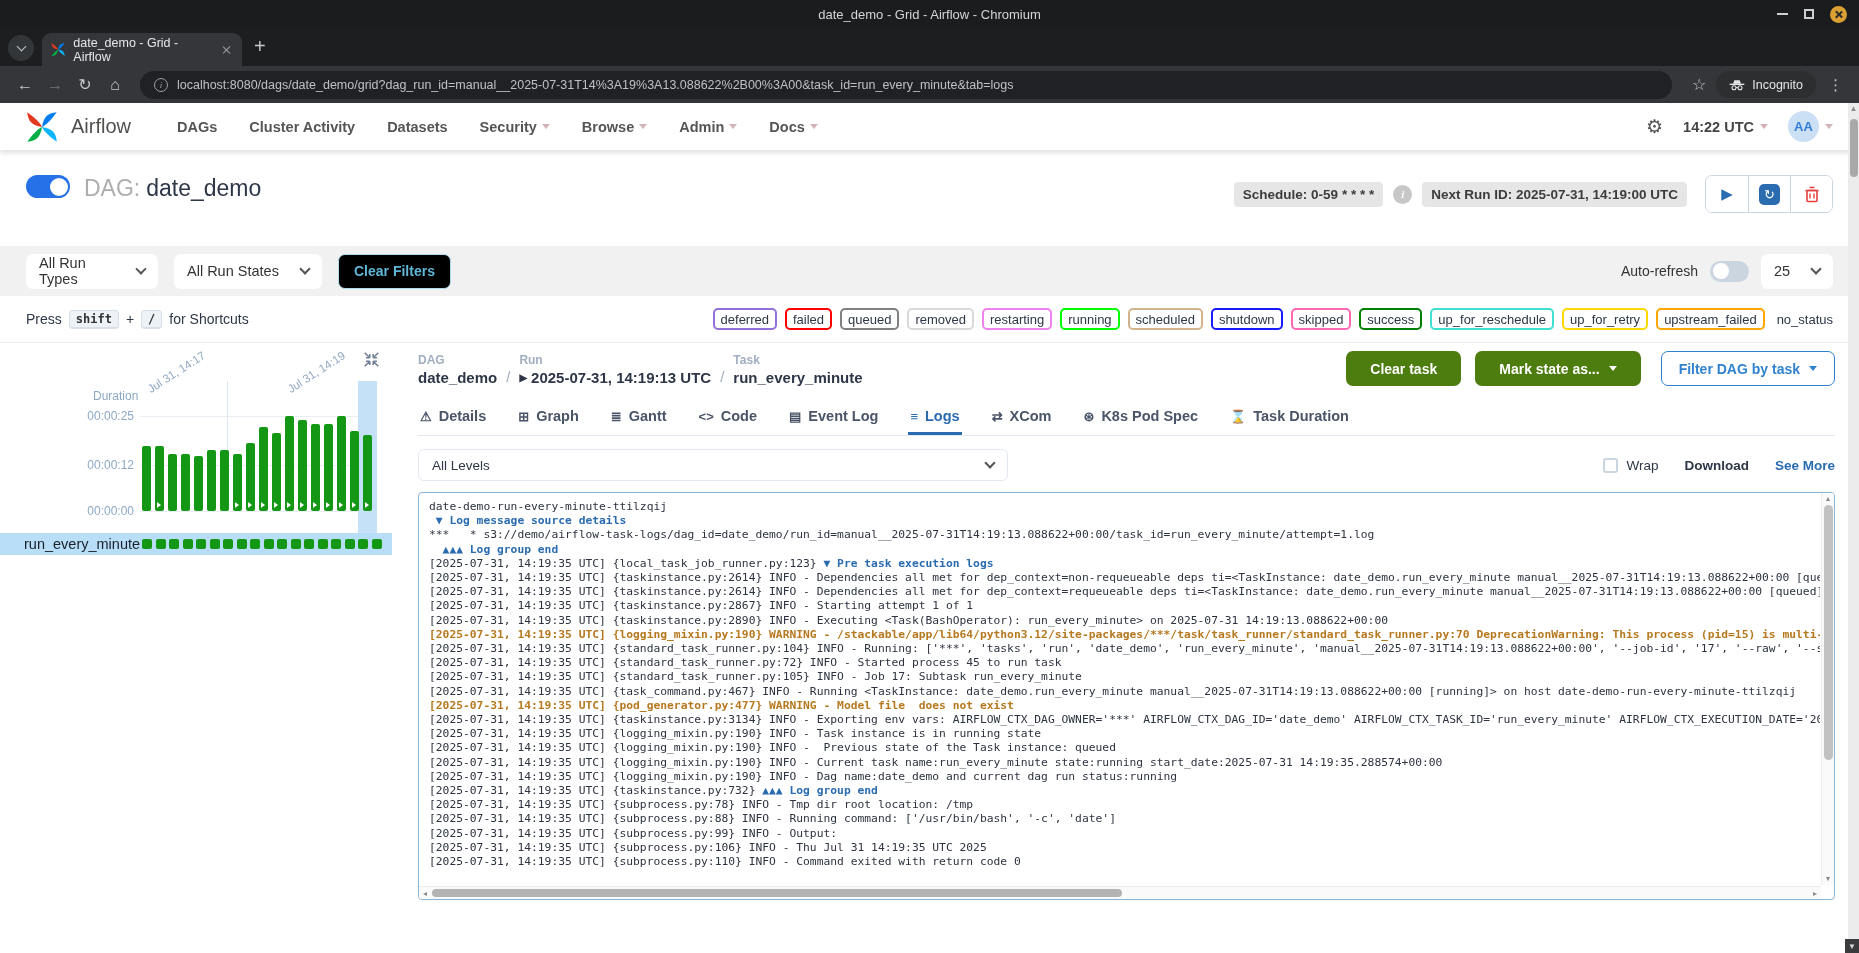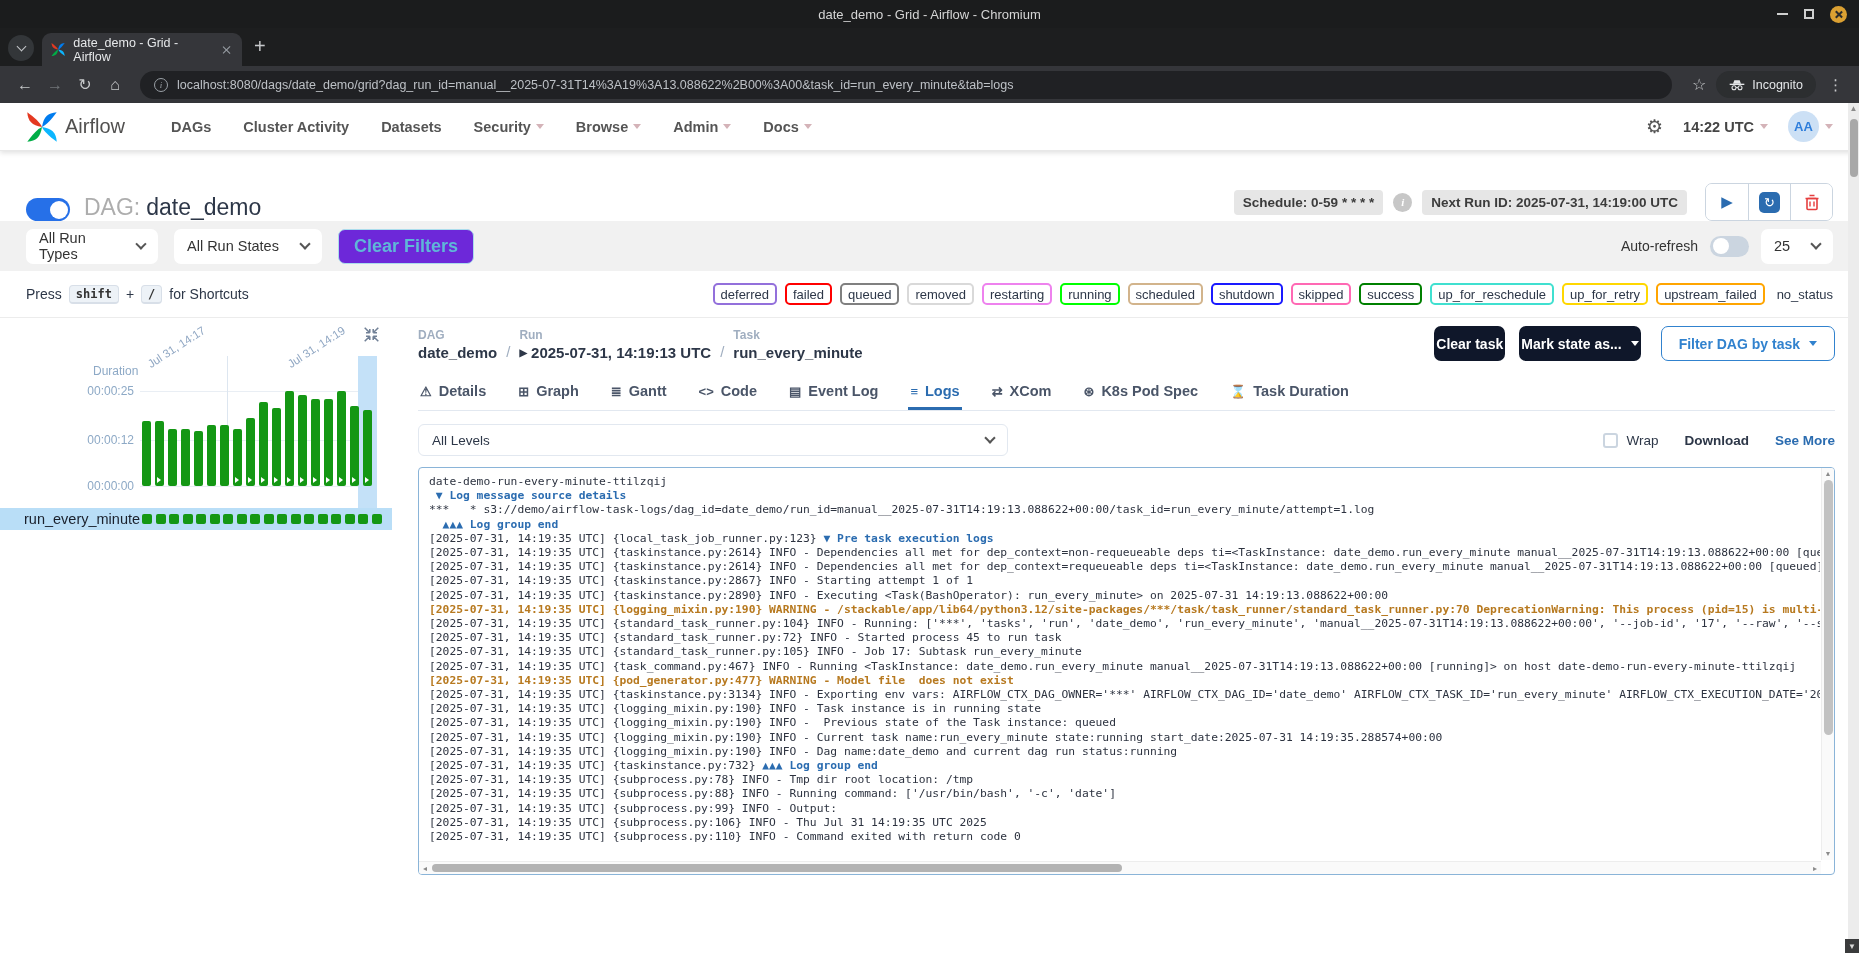--- a/index.html
+++ b/index.html
@@ -39,42 +39,42 @@
     color:#9aa0a6; font-size:9px; display:flex; align-items:center; justify-content:center; flex:0 0 auto;
     font-family:"Liberation Serif", serif; font-style:italic; }
   .star { color:#c6c8ca; font-size:16px; margin:0 10px; }
   .incog { height:27px; border-radius:14px; background:#2c2e30; color:#e4e6e8; font-size:12.5px;
     display:flex; align-items:center; gap:7px; padding:0 13px; }
   .dots { color:#c6c8ca; font-size:15px; margin:0 6px 0 12px; letter-spacing:0; }
 
   
   .navbar { height:48px; background:#fff; display:flex; align-items:center; padding:0 26px;
     border-bottom:1px solid #e8e8e8; box-shadow:0 2px 5px rgba(0,0,0,.12); position:relative; z-index:5; }
-  .brand { display:flex; align-items:center; gap:7px; margin-right:46px; }
+  .brand { display:flex; align-items:center; gap:13px; margin-right:46px; }
   .brand-name { font-size:20px; color:#51504f; }
   .nav-menu { display:flex; align-items:center; gap:32px; }
   .nav-item { color:#555; font-size:14.5px; font-weight:700; display:flex; align-items:center; gap:5px; }
   .caret-pink { width:0; height:0; border-left:4px solid transparent; border-right:4px solid transparent;
     border-top:5px solid #d4b3b8; }
   .nav-right { margin-left:auto; display:flex; align-items:center; gap:20px; }
   .gear { font-size:19px; color:#555; }
   .nav-time { font-weight:700; color:#454545; font-size:14.5px; display:flex; align-items:center; gap:6px; }
   .avatar-wrap { display:flex; align-items:center; gap:6px; }
   .avatar { width:31px; height:31px; border-radius:50%; background:#cce0f5; color:#2f7edb;
     font-weight:700; font-size:13px; display:flex; align-items:center; justify-content:center; }
 
   
   .pagescroll { position:absolute; right:0; top:103px; bottom:14px; width:11px; background:#ececec; z-index:60; }
   .pagescroll .up { color:#8a8a8a; font-size:8px; text-align:center; line-height:12px; }
   .page-thumb { position:absolute; left:1.5px; top:16px; width:8px; height:58px; background:#a8a8a8; border-radius:4px; }
   .corner { position:absolute; right:0; bottom:0; width:14px; height:14px; background:#3a3b3c; color:#d8d8d8;
     font-size:8px; display:flex; align-items:center; justify-content:center; z-index:61; }
 
   
-  .dag-header { height:70px; padding:24px 26px 0; display:flex; align-items:flex-end; }
+  .dag-header { height:95px; padding:24px 26px 0; display:flex; align-items:flex-start; }
   .toggle-on { width:44px; height:23px; border-radius:12px; background:#2670e8; position:relative; flex:0 0 auto; }
   .toggle-on .knob { position:absolute; right:2.5px; top:2.5px; width:18px; height:18px; border-radius:50%; background:#fff; }
   .dag-title { font-size:23px; color:#2d3748; margin-left:14px; }
   .dag-title .lbl { color:#adadad; margin-right:6px; }
   .dag-meta { margin-left:auto; display:flex; align-items:center; gap:10px; }
   .badge-gray { background:#e6e6e6; color:#3c3c3c; font-weight:700; font-size:13.5px;
     padding:5px 9px; border-radius:4px; white-space:nowrap; }
   .info-circ { width:19px; height:19px; border-radius:50%; background:#c7c7c7; color:#fff; font-size:11px;
     font-weight:700; display:flex; align-items:center; justify-content:center;
     font-family:"Liberation Serif", serif; font-style:italic; }
@@ -86,22 +86,22 @@
     display:flex; align-items:center; justify-content:center; }
 
   
   .filterbar { height:50px; background:#f1f1f1; display:flex; align-items:center; gap:16px; padding:0 26px; }
   .dt-input { background:#fff; border-radius:7px; height:35px; display:flex; align-items:center;
     gap:8px; padding:0 13px; font-size:14.5px; color:#333; }
   .sel { background:#fff; border-radius:7px; height:35px; display:flex; align-items:center;
     justify-content:space-between; padding:0 13px; font-size:14.5px; color:#333; }
   .chev-dn { width:8px; height:8px; border-right:2px solid #555; border-bottom:2px solid #555;
     transform:rotate(45deg); margin-top:-4px; margin-left:14px; }
-  .clear-btn { border:1px solid #abdcec; color:#5fb7d8; background:#6d28d9; height:35px; padding:0 15px;
-    border-radius:7px; font-weight:700; font-size:18px; display:flex; align-items:center; }
+  .clear-btn { border:1px solid #abdcec; color:#5fb7d8; background:#000000; height:35px; padding:0 15px;
+    border-radius:7px; font-weight:700; font-size:14px; display:flex; align-items:center; }
   .fb-right { margin-left:auto; display:flex; align-items:center; gap:12px; font-size:14px; color:#333; }
   .toggle-off { width:39px; height:21px; border-radius:11px; background:#cbd5e0; position:relative; }
   .toggle-off .knob { position:absolute; left:2.5px; top:2.5px; width:16px; height:16px; border-radius:50%; background:#fff; }
   .pagesize { width:72px; }
 
   
   .shortcut-row { height:47px; border-bottom:1px solid #ececec; display:flex; align-items:center;
     padding:0 26px; font-size:14px; color:#2d3748; gap:7px; }
   kbd.kb { background:#edf2f7; border:1px solid #d8dfe8; border-bottom-width:2px; border-radius:4px;
     padding:1px 6px; font-family:"DejaVu Sans Mono", monospace; font-size:12px; font-weight:700; color:#333; }
@@ -134,22 +134,22 @@
 
   
   .details-pane { flex:1; padding:8px 24px 0 26px; min-width:0; }
   .bc-row { display:flex; align-items:flex-end; }
   .bc-group { display:flex; flex-direction:column; gap:2px; }
   .bc-label { font-size:12px; color:#a0aec0; font-weight:700; }
   .bc-value { font-size:15px; color:#2d3748; font-weight:700; display:flex; align-items:center; gap:4px; }
   .bc-sep { color:#a0aec0; font-size:15px; margin:0 9px 1px; }
   .run-play { font-size:10px; color:#2d3748; }
   .bc-actions { margin-left:auto; display:flex; align-items:center; gap:14px; }
-  .btn-blue { background:#0f172a; color:#fff; font-weight:700; font-size:14px; height:35px;
-    padding:0 2px; border-radius:7px; display:flex; align-items:center; gap:9px; white-space:nowrap; }
+  .btn-blue { background:#4d7c0f; color:#fff; font-weight:700; font-size:14px; height:35px;
+    padding:0 24px; border-radius:7px; display:flex; align-items:center; gap:9px; white-space:nowrap; }
   .btn-outline { background:#fff; border:1px solid #3182ce; color:#3182ce; font-weight:700; font-size:14px;
     height:35px; padding:0 17px; border-radius:7px; display:flex; align-items:center; gap:9px;
     margin-left:6px; white-space:nowrap; }
   .caret-w { width:0; height:0; border-left:4px solid transparent; border-right:4px solid transparent; border-top:5px solid currentColor; }
 
   .tabs { display:flex; gap:28px; margin-top:16px; border-bottom:1px solid #e2e8f0; }
   .tab-item { display:flex; align-items:center; gap:7px; font-size:14.5px; font-weight:700; color:#4a5568;
     padding:6px 2px 11px; white-space:nowrap; }
   .tab-item.active { color:#2b6cb0; box-shadow:inset 0 -3px 0 #2b6cb0; }
   .tab-ic { font-size:13px; }

